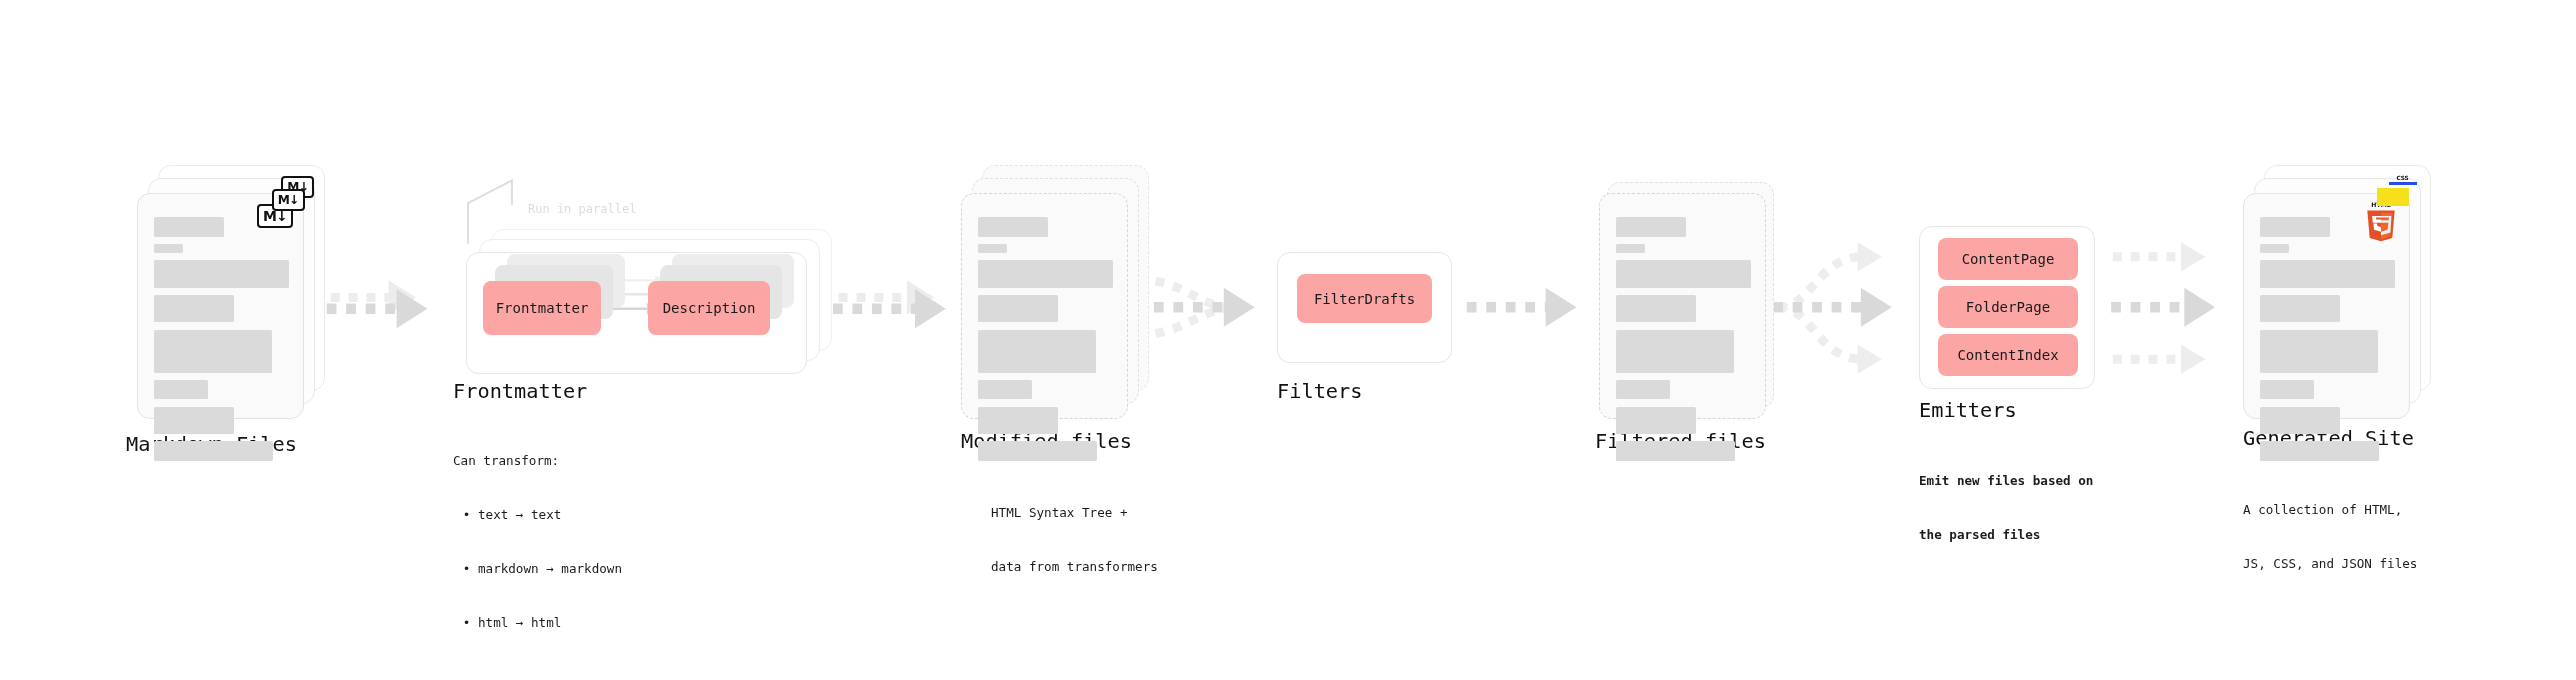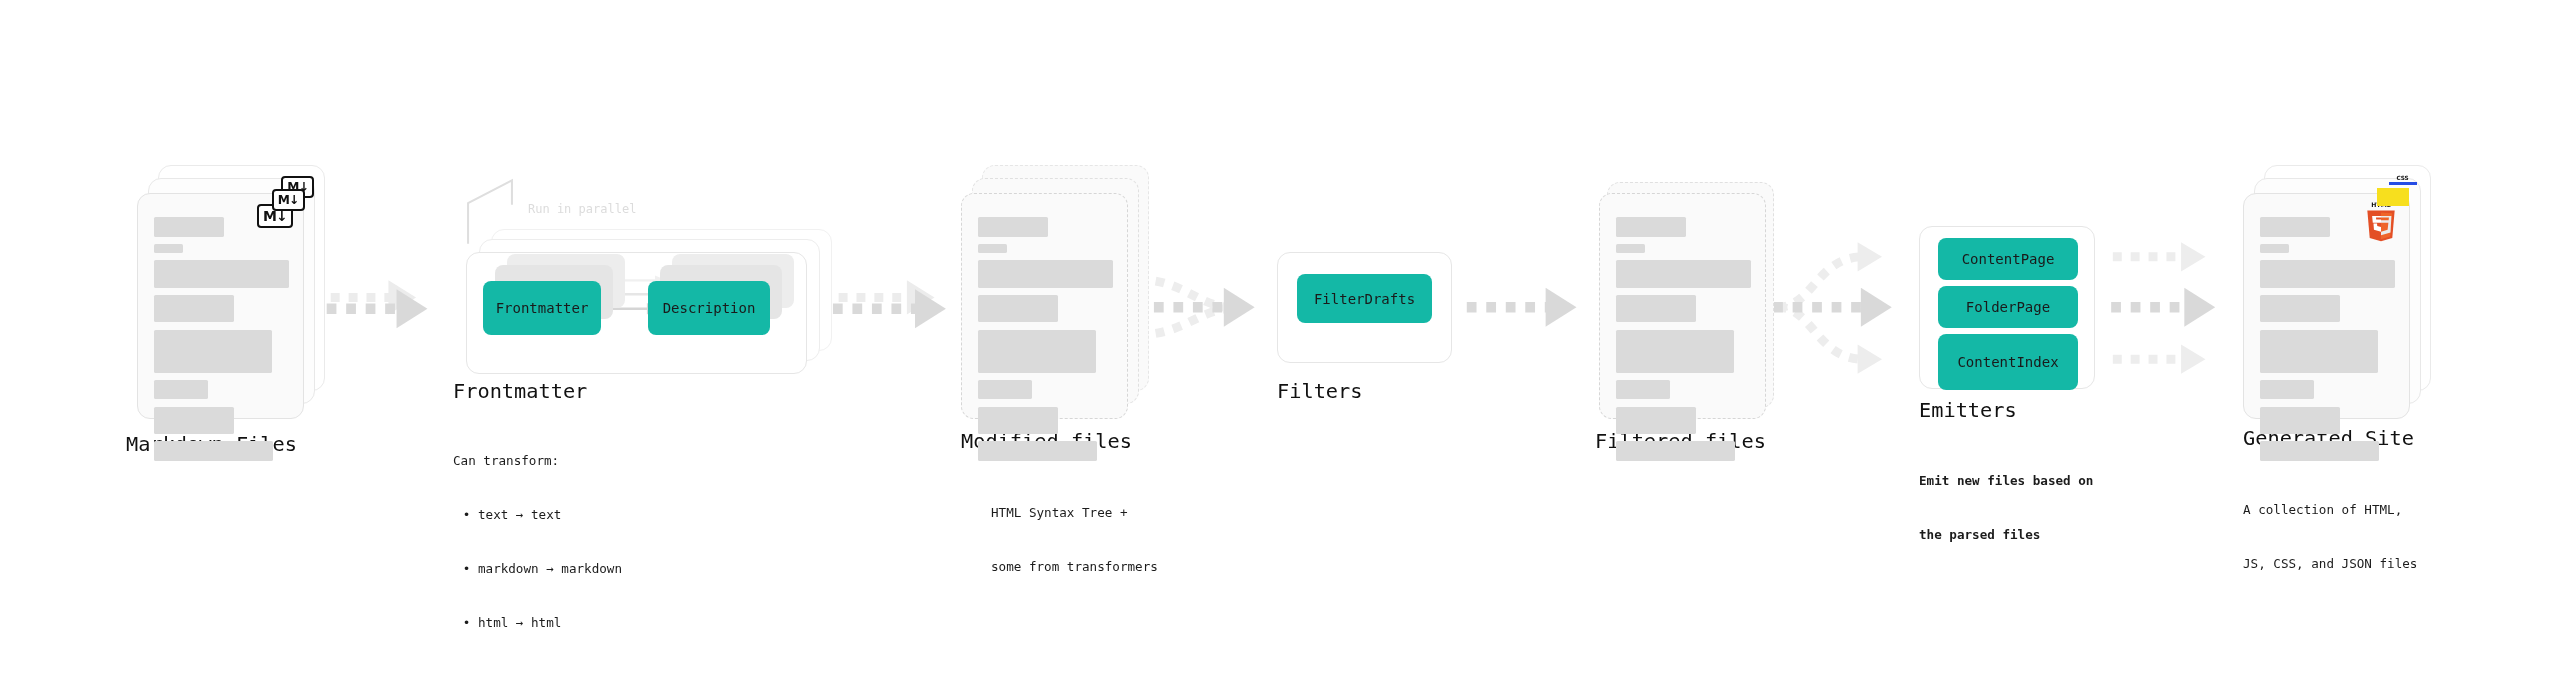--- a/index.html
+++ b/index.html
@@ -56,21 +56,21 @@
   .css-badge .u{width:28px;height:2.4px;background:#264de4;margin-top:0.8px;}
 
   
   .gbox{
     position:absolute;
     border:1.6px solid #e6e6e6;border-radius:13px;background:#ffffff;
     box-sizing:border-box;
   }
   .chip{
     position:absolute;
-    background:#14b8a6;border-radius:8.1px;
+    background:#fca5a5;border-radius:8.1px;
     display:flex;align-items:center;justify-content:center;
     color:#1a1a1a;font-size:14px;white-space:nowrap;
     font-family:"DejaVu Sans Mono","Liberation Mono",monospace;
   }
 
   
   .title{
     position:absolute;
     font-size:20.3px;color:#111;white-space:nowrap;
     font-family:"DejaVu Sans Mono","Liberation Mono",monospace;
@@ -224,21 +224,21 @@
           <div class="bar" style="width:54px;height:19.5px;"></div>
           <div class="bar" style="width:80px;height:27px;"></div>
           <div class="bar" style="width:119px;height:19.5px;"></div>
         </div>
       </div>
     </div>
   </div>
   <div class="title" style="left:961px;top:429px;">Modified files</div>
   <div class="sub" style="left:991px;top:468px;">
     <span class="li">HTML Syntax Tree +</span>
-    <span class="li">some from transformers</span>
+    <span class="li">data from transformers</span>
   </div>
 
   <div class="gbox" style="left:1277px;top:252px;width:175px;height:111px;"></div>
   <div class="chip" style="left:1297px;top:274px;width:135px;height:49px;">FilterDrafts</div>
 
   <div class="title" style="left:1277px;top:379px;">Filters</div>
 
   <div class="node" style="left:1599px;top:193px;">
     <div class="doc-stack" style="width:167px;height:226px;">
       <div class="doc dashed s2" style="left:8.1px;top:-11.4px;"></div>
@@ -254,21 +254,21 @@
           <div class="bar" style="width:119px;height:19.5px;"></div>
         </div>
       </div>
     </div>
   </div>
   <div class="title" style="left:1595px;top:429px;">Filtered files</div>
 
   <div class="gbox" style="left:1919px;top:226px;width:176px;height:163px;"></div>
   <div class="chip" style="left:1938px;top:238px;width:140px;height:42px;">ContentPage</div>
   <div class="chip" style="left:1938px;top:286px;width:140px;height:42px;">FolderPage</div>
-  <div class="chip" style="left:1938px;top:334px;width:140px;height:56px;">ContentIndex</div>
+  <div class="chip" style="left:1938px;top:334px;width:140px;height:42px;">ContentIndex</div>
 
   <div class="title" style="left:1919px;top:398px;">Emitters</div>
   <div class="sub" style="left:1919px;top:436px;font-weight:bold;">
     <span class="li">Emit new files based on</span>
     <span class="li">the parsed files</span>
   </div>
 
   <div class="node" style="left:2243px;top:193px;">
     <div class="doc-stack" style="width:167px;height:226px;">
       <div class="doc s1">

